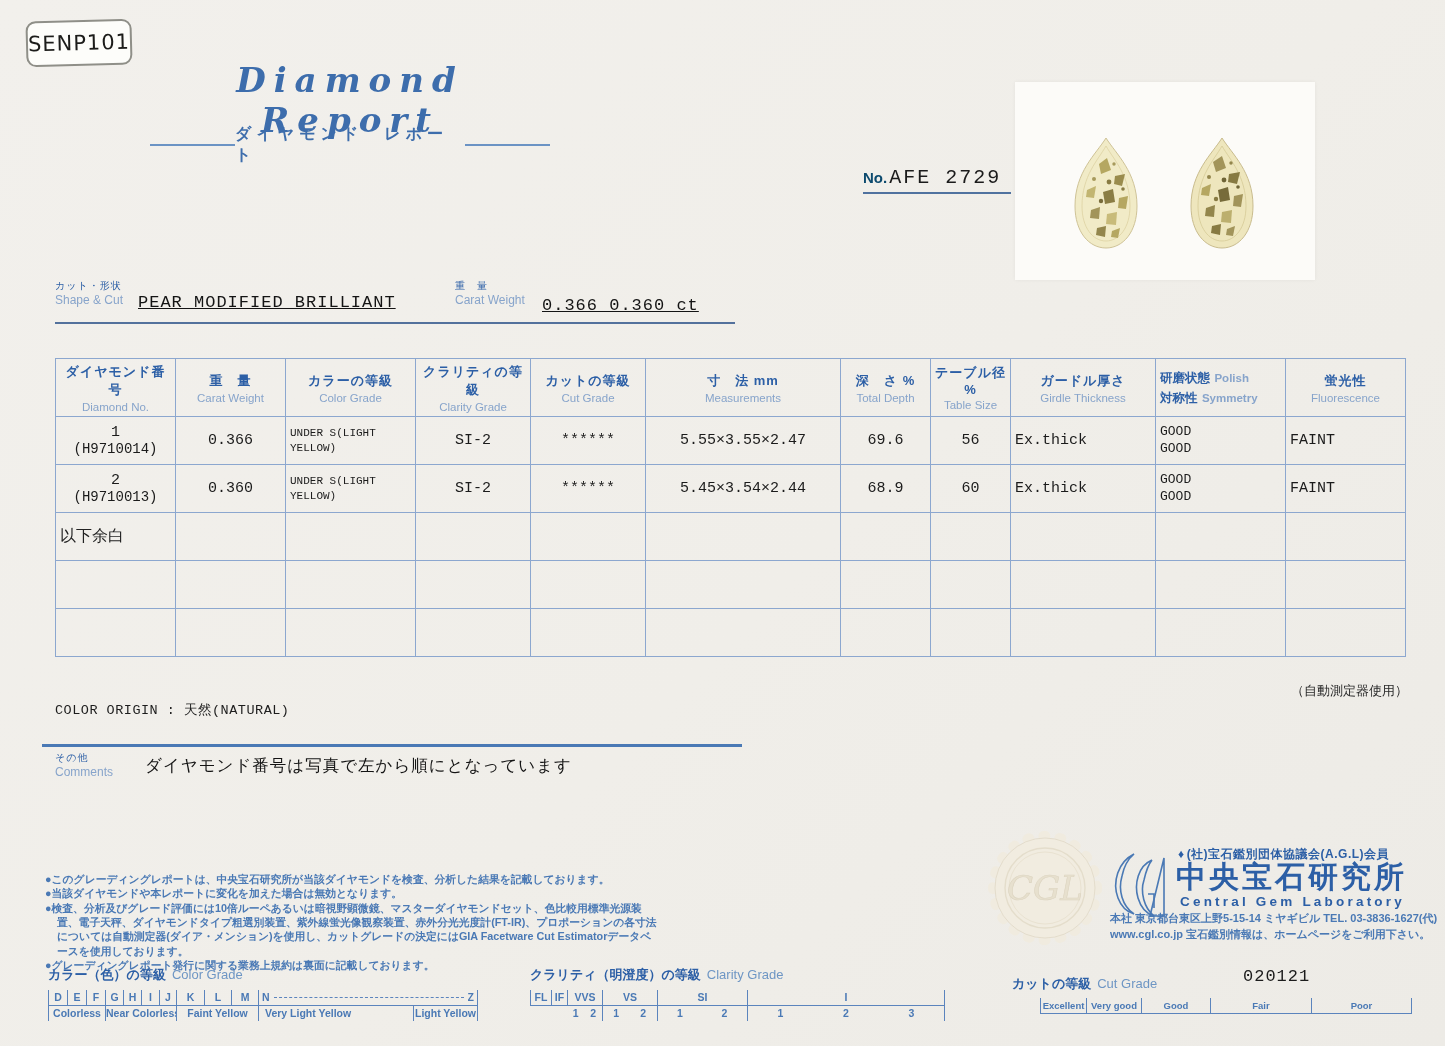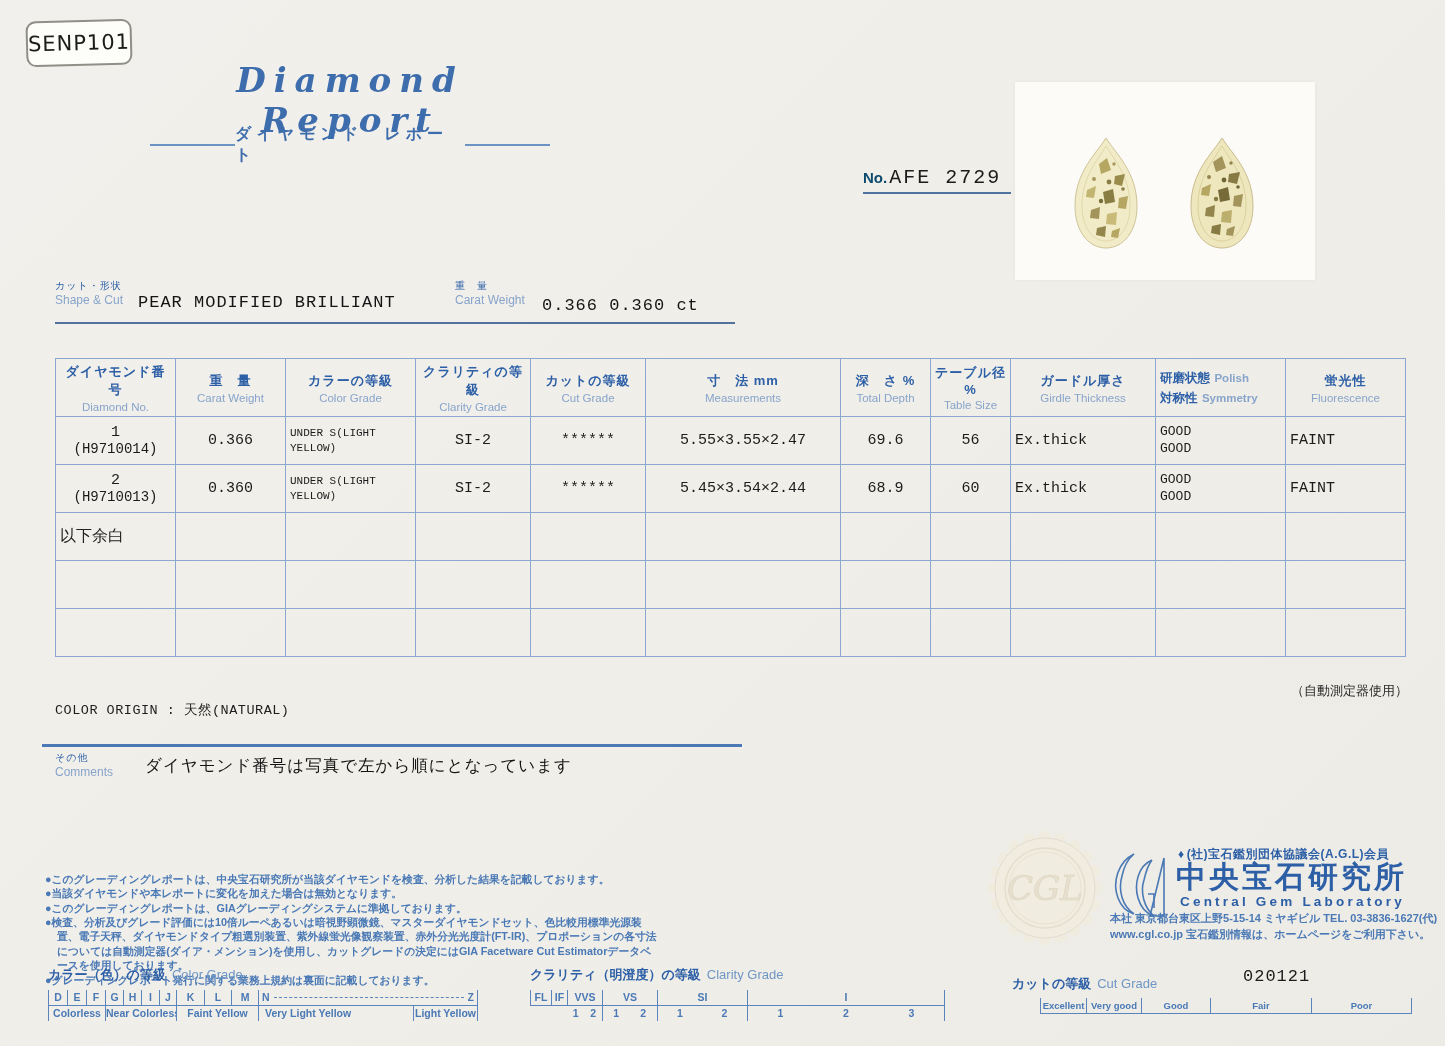--- a/index.html
+++ b/index.html
@@ -43,21 +43,21 @@
   .photo {
     left:1015px; top:82px; width:300px; height:198px;
     background:#fcfbf8; box-shadow:0 0 4px rgba(0,0,0,0.05);
   }
   .gem { position:absolute; top:52px; width:78px; height:118px; }
   .gem1 { left:52px; } .gem2 { left:168px; }
 
   
   .field-label-jp { font-size:10px; font-weight:normal; color:#2c5fa6; letter-spacing:1px; }
   .field-label-en { font-size:12px; color:#87a4cb; }
-  .mono-val { font-family:"Liberation Mono", monospace; color:#141414; }
+  .mono-val { font-family:"Liberation Mono", monospace; color:#141414;text-decoration:underline; }
   .shape-labels { left:55px; top:279px; }
   .shape-value { left:138px; top:293px; font-size:17px; letter-spacing:1px; }
   .carat-labels { left:455px; top:279px; }
   .carat-value { left:542px; top:296px; font-size:17px; letter-spacing:1px; }
   .band-underline { left:55px; top:322px; width:680px; height:2px; background:#53719c; }
 
   
   table.main { left:55px; top:358px; width:1350px; border-collapse:collapse; table-layout:fixed; position:absolute; }
   table.main th, table.main td { border:1px solid #8ca7cf; vertical-align:middle; padding:2px 4px; }
   table.main { border:1.5px solid #7d9ac6; }
@@ -330,21 +330,20 @@
 <div class="abs comments-divider"></div>
 <div class="abs comments-labels">
   <div class="field-label-jp">その他</div>
   <div class="field-label-en">Comments</div>
 </div>
 <div class="abs comments-text">ダイヤモンド番号は写真で左から順にとなっています</div>
 
 <div class="abs disclaimer">
   <div class="dline">●このグレーディングレポートは、中央宝石研究所が当該ダイヤモンドを検査、分析した結果を記載しております。</div>
   <div class="dline">●当該ダイヤモンドや本レポートに変化を加えた場合は無効となります。</div>
-  <div class="dline">●このグレーディングレポートは、GIAグレーディングシステムに準拠しております。</div>
   <div class="dline">●検査、分析及びグレード評価には10倍ルーペあるいは暗視野顕微鏡、マスターダイヤモンドセット、色比較用標準光源装置、電子天秤、ダイヤモンドタイプ粗選別装置、紫外線蛍光像観察装置、赤外分光光度計(FT-IR)、プロポーションの各寸法については自動測定器(ダイア・メンション)を使用し、カットグレードの決定にはGIA Facetware Cut Estimatorデータベースを使用しております。</div>
   <div class="dline">●グレーディングレポート発行に関する業務上規約は裏面に記載しております。</div>
 </div>
 
 <svg class="abs seal" viewBox="0 0 124 124">
   <circle cx="62" cy="62" r="52" fill="none" stroke="#f0ebdf" stroke-width="10" stroke-dasharray="2 14.2" stroke-linecap="round"></circle>
   <circle cx="62" cy="62" r="50" fill="#f1ece0"></circle>
   <circle cx="62" cy="62" r="50" fill="none" stroke="#dfd8c6" stroke-width="0.8"></circle>
   <circle cx="62" cy="62" r="40" fill="none" stroke="#e4ddcb" stroke-width="1.4"></circle>
   <circle cx="62" cy="62" r="36" fill="none" stroke="#e9e2d1" stroke-width="1"></circle>

